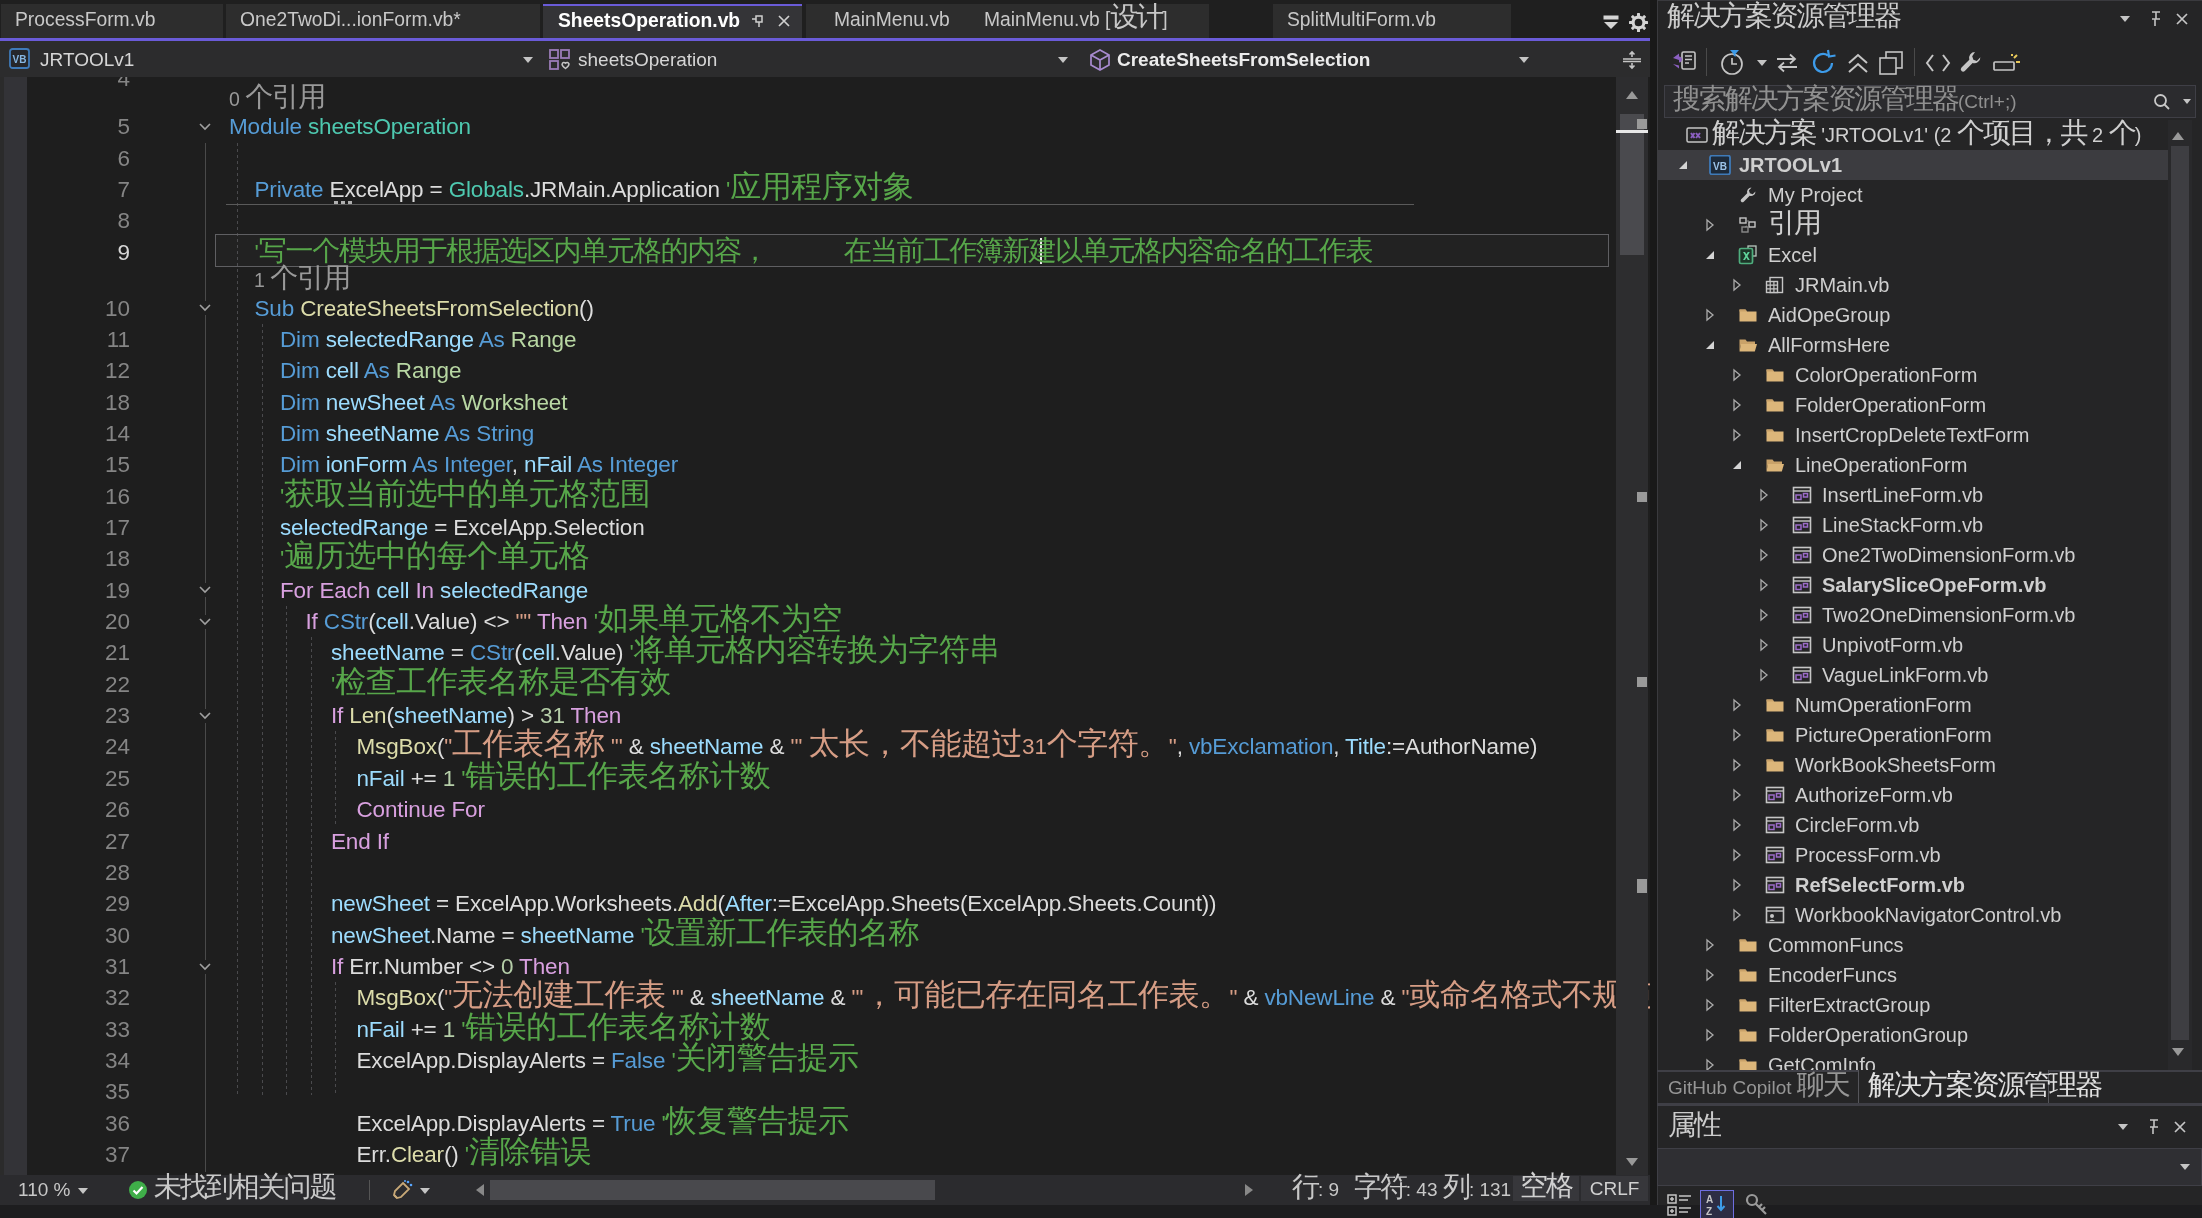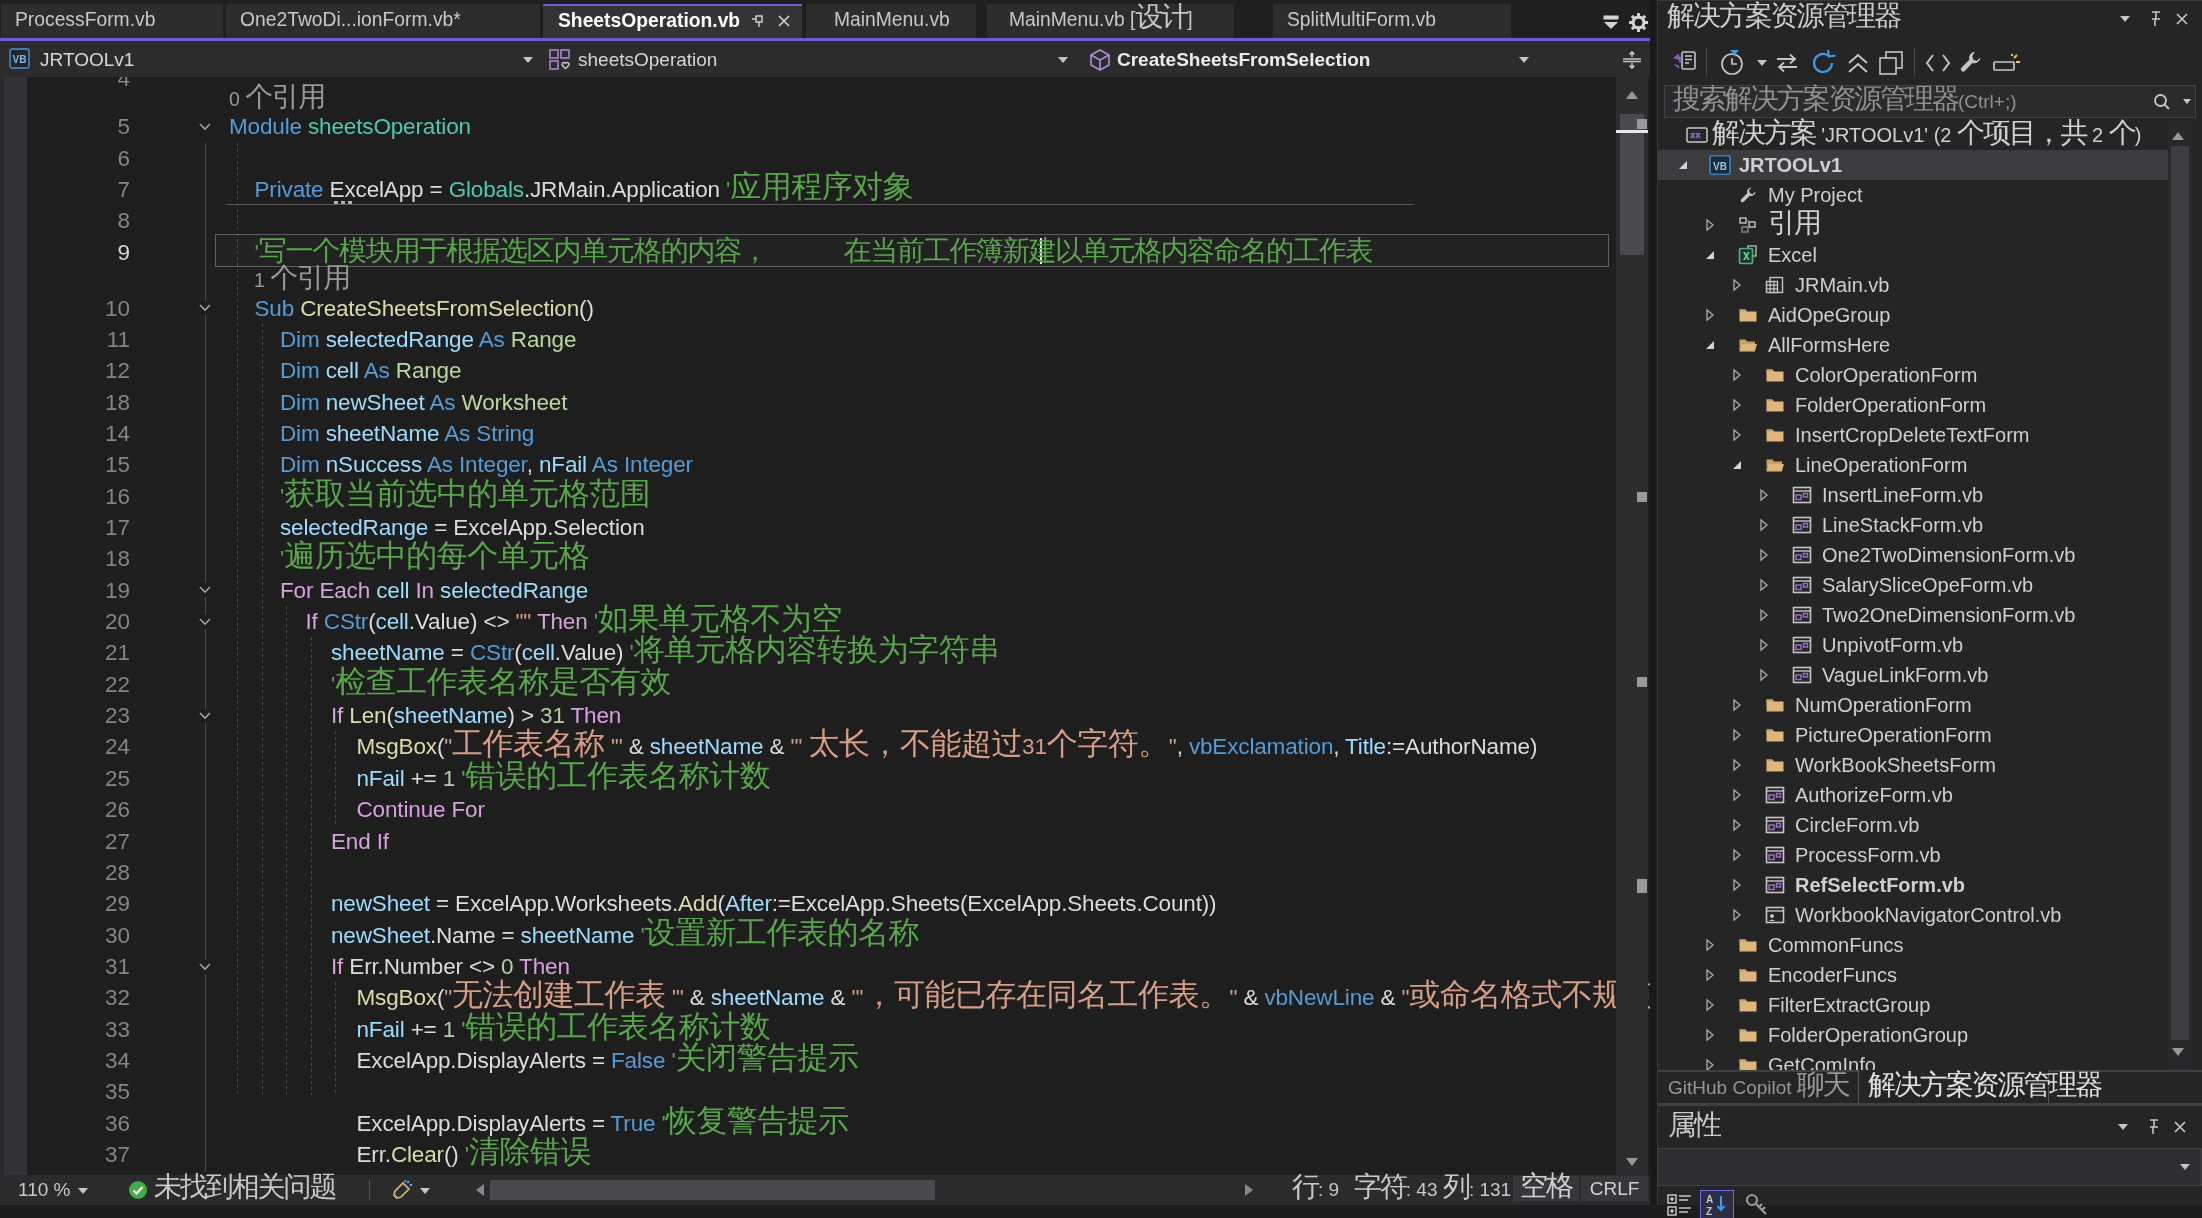--- a/index.html
+++ b/index.html
@@ -45,21 +45,21 @@
   <div class="tab" style="left:1px;width:222px;padding-left:14px">ProcessForm.vb</div>
   <div class="tab" style="left:226px;width:314px;padding-left:14px">One2TwoDi...ionForm.vb*</div>
   <div class="tab act" style="left:543px;width:259px;padding-left:15px">SheetsOperation.vb</div>
   <svg class="abs" style="left:749px;top:13px" width="18" height="18" viewBox="0 0 18 18">
         <path d="M7 3 h6 v6 h-6 z M7 6 H3 M10 9 v5" stroke="#cfcfcf" stroke-width="1.5" fill="none"></path>
       </svg>
   <svg class="abs" style="left:776px;top:13px" width="16" height="16" viewBox="0 0 16 16">
         <path d="M3 3 L13 13 M13 3 L3 13" stroke="#cfcfcf" stroke-width="1.7"></path>
       </svg>
   <div class="tab" style="left:806px;width:170px;padding-left:28px">MainMenu.vb</div>
-  <div class="tab" style="left:987px;width:247px;padding-left:22px">MainMenu.vb [<em>设计</em>]</div>
+  <div class="tab" style="left:962px;width:247px;padding-left:22px">MainMenu.vb [<em>设计</em>]</div>
   <div class="tab" style="left:1273px;width:238px;padding-left:14px">SplitMultiForm.vb</div>
   <svg class="abs" style="left:1602px;top:14px" width="18" height="18" viewBox="0 0 18 18">
         <rect x="1.5" y="1.5" width="15" height="4" fill="#d4d4d4"></rect>
         <path d="M2 8 L9 15 L16 8 z" fill="#d4d4d4"></path>
       </svg>
   <svg class="abs" style="left:1629px;top:13px" width="19" height="19" viewBox="0 0 19 19">
         <g fill="#d4d4d4">
           <rect x="8" y="0" width="3" height="3.2" rx="0.6" transform="rotate(0 9.5 9.5)"></rect>
           <rect x="8" y="0" width="3" height="3.2" rx="0.6" transform="rotate(45 9.5 9.5)"></rect>
           <rect x="8" y="0" width="3" height="3.2" rx="0.6" transform="rotate(90 9.5 9.5)"></rect>
@@ -132,21 +132,21 @@
       <div class="cl" style="top:215.5px;left:254.5px"><s class="k">Sub</s><s class="p"> </s><s class="y">CreateSheetsFromSelection</s><s class="p">()</s></div>
       <div class="num" style="top:246.9px">11</div>
       <div class="cl" style="top:246.9px;left:280px"><s class="k">Dim</s><s class="p"> </s><s class="v">selectedRange</s><s class="p"> </s><s class="k">As</s><s class="p"> </s><s class="g">Range</s></div>
       <div class="num" style="top:278.2px">12</div>
       <div class="cl" style="top:278.2px;left:280px"><s class="k">Dim</s><s class="p"> </s><s class="v">cell</s><s class="p"> </s><s class="k">As</s><s class="p"> </s><s class="g">Range</s></div>
       <div class="num" style="top:309.6px">18</div>
       <div class="cl" style="top:309.6px;left:280px"><s class="k">Dim</s><s class="p"> </s><s class="v">newSheet</s><s class="p"> </s><s class="k">As</s><s class="p"> </s><s class="g">Worksheet</s></div>
       <div class="num" style="top:340.9px">14</div>
       <div class="cl" style="top:340.9px;left:280px"><s class="k">Dim</s><s class="p"> </s><s class="v">sheetName</s><s class="p"> </s><s class="k">As</s><s class="p"> </s><s class="k">String</s></div>
       <div class="num" style="top:372.2px">15</div>
-      <div class="cl" style="top:372.2px;left:280px"><s class="k">Dim</s><s class="p"> </s><s class="v">nSuccess</s><s class="p"> </s><s class="k">As</s><s class="p"> </s><s class="k">Integer</s><s class="p">, </s><s class="v">nFail</s><s class="p"> </s><s class="k">As</s><s class="p"> </s><s class="k">Integer</s></div>
+      <div class="cl" style="top:372.2px;left:280px"><s class="k">Dim</s><s class="p"> </s><s class="v">ionForm</s><s class="p"> </s><s class="k">As</s><s class="p"> </s><s class="k">Integer</s><s class="p">, </s><s class="v">nFail</s><s class="p"> </s><s class="k">As</s><s class="p"> </s><s class="k">Integer</s></div>
       <div class="num" style="top:403.6px">16</div>
       <div class="cl" style="top:403.6px;left:280px"><s class="m">'<i>获取当前选中的单元格范围</i></s></div>
       <div class="num" style="top:435.0px">17</div>
       <div class="cl" style="top:435.0px;left:280px"><s class="v">selectedRange</s><s class="p"> = ExcelApp.Selection</s></div>
       <div class="num" style="top:466.3px">18</div>
       <div class="cl" style="top:466.3px;left:280px"><s class="m">'<i>遍历选中的每个单元格</i></s></div>
       <div class="num" style="top:497.7px">19</div>
       <div class="cl" style="top:497.7px;left:280px"><s class="c">For Each</s><s class="p"> </s><s class="v">cell</s><s class="p"> </s><s class="c">In</s><s class="p"> </s><s class="v">selectedRange</s></div>
       <div class="num" style="top:529.0px">20</div>
       <div class="cl" style="top:529.0px;left:305.5px"><s class="c">If</s><s class="p"> </s><s class="k">CStr</s><s class="p">(</s><s class="v">cell</s><s class="p">.Value) &lt;&gt; </s><s class="s">""</s><s class="p"> </s><s class="c">Then</s><s class="p"> </s><s class="m">'<i>如果单元格不为空</i></s></div>
@@ -429,21 +429,21 @@
       <div class="trow" style="left:1822px;top:540px;font-weight:normal">One2TwoDimensionForm.vb</div>
       <svg style="position:absolute;left:1757px;top:578px" width="14" height="14" viewBox="0 0 14 14">
         <path d="M4 2 L10 7 L4 12 z" fill="none" stroke="#ababab" stroke-width="1.3"></path>
       </svg>
       <svg style="position:absolute;left:1792px;top:575px" width="20" height="20" viewBox="0 0 20 20">
         <rect x="1.5" y="2.5" width="17" height="15" fill="none" stroke="#c5c5c5" stroke-width="1.6"></rect>
         <line x1="1.5" y1="6" x2="18.5" y2="6" stroke="#c5c5c5" stroke-width="1.4"></line>
         <rect x="4" y="10" width="5" height="4.5" fill="none" stroke="#9b6bc8" stroke-width="1.5"></rect>
         <rect x="11.5" y="8.5" width="4" height="3.5" fill="none" stroke="#9b6bc8" stroke-width="1.5"></rect>
       </svg>
-      <div class="trow" style="left:1822px;top:570px;font-weight:normal">SalarySliceOpeForm.vb</div>
+      <div class="trow" style="left:1822px;top:570px;font-weight:bold">SalarySliceOpeForm.vb</div>
       <svg style="position:absolute;left:1757px;top:608px" width="14" height="14" viewBox="0 0 14 14">
         <path d="M4 2 L10 7 L4 12 z" fill="none" stroke="#ababab" stroke-width="1.3"></path>
       </svg>
       <svg style="position:absolute;left:1792px;top:605px" width="20" height="20" viewBox="0 0 20 20">
         <rect x="1.5" y="2.5" width="17" height="15" fill="none" stroke="#c5c5c5" stroke-width="1.6"></rect>
         <line x1="1.5" y1="6" x2="18.5" y2="6" stroke="#c5c5c5" stroke-width="1.4"></line>
         <rect x="4" y="10" width="5" height="4.5" fill="none" stroke="#9b6bc8" stroke-width="1.5"></rect>
         <rect x="11.5" y="8.5" width="4" height="3.5" fill="none" stroke="#9b6bc8" stroke-width="1.5"></rect>
       </svg>
       <div class="trow" style="left:1822px;top:600px;font-weight:normal">Two2OneDimensionForm.vb</div>

